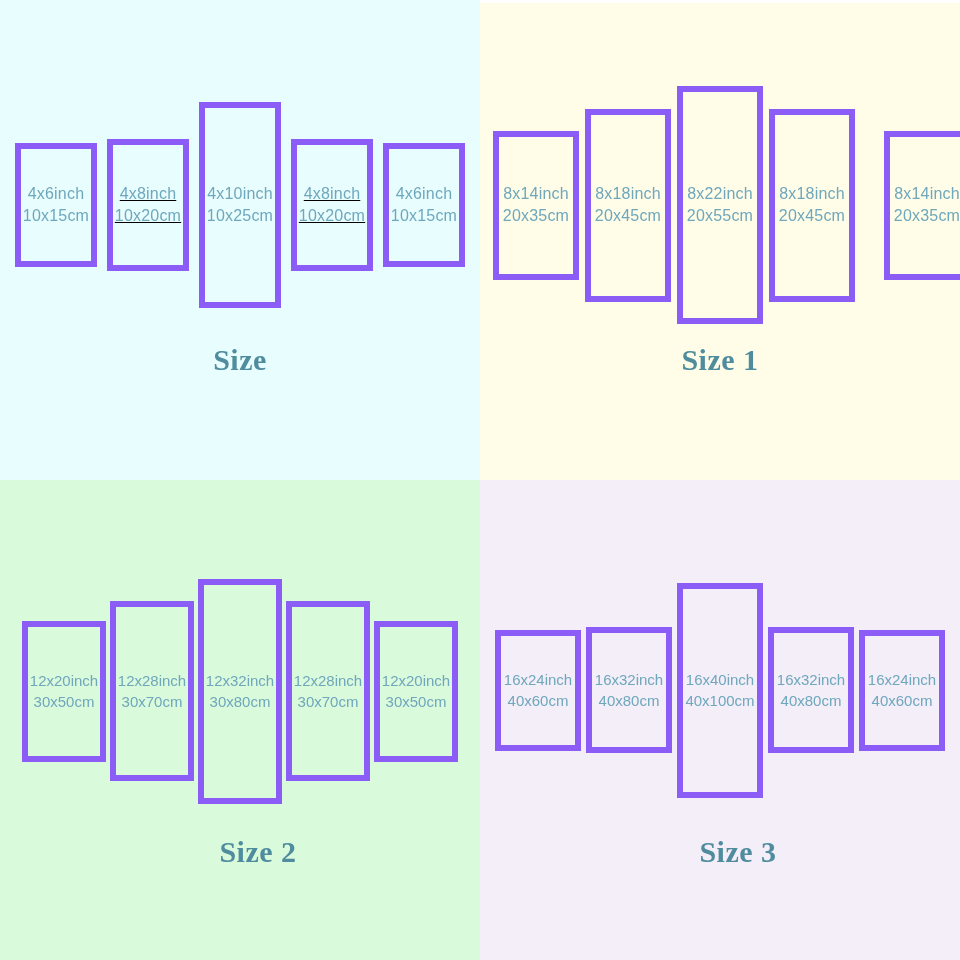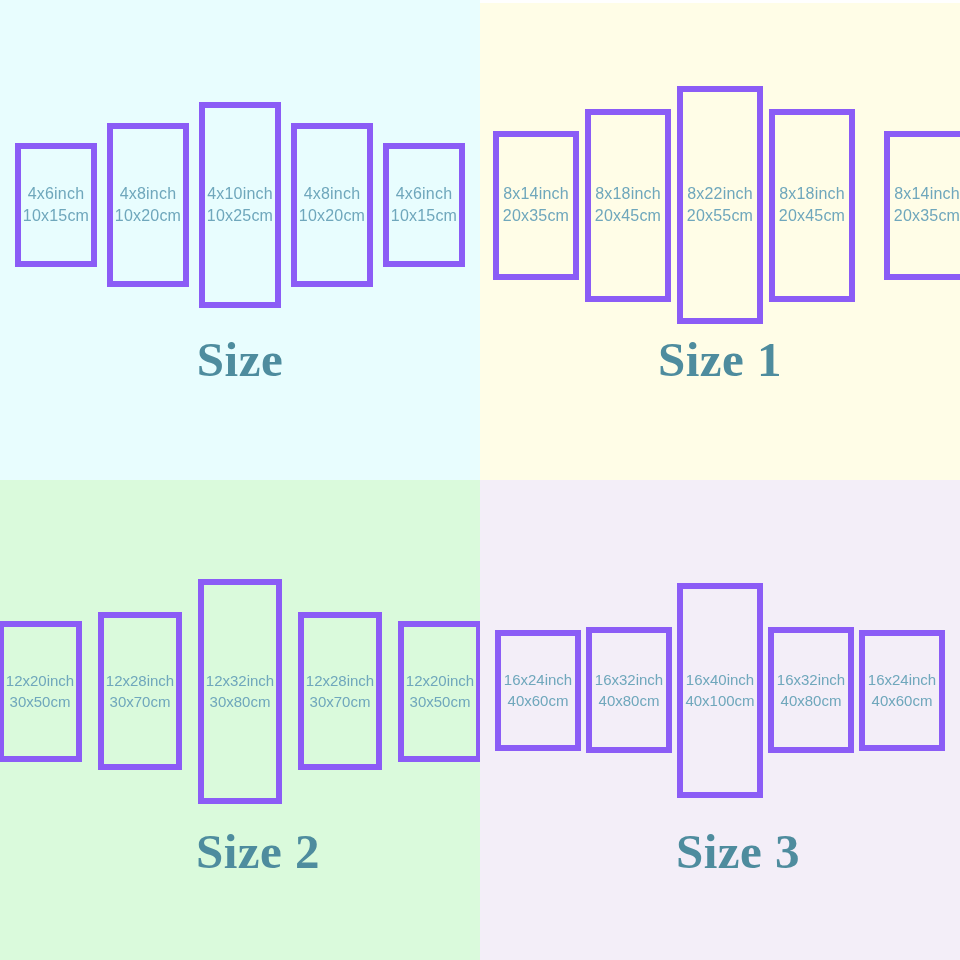--- a/index.html
+++ b/index.html
@@ -24,66 +24,66 @@
     position: absolute; top: 0; left: 0; right: 0; height: 3px;
     background: #ffffff;
   }
 
   .panels {
     position: absolute; left: 0; right: 0; top: 0; height: 410px;
     display: flex; align-items: center; justify-content: center;
   }
   .q0 .panels { gap: 10px; }
   .q1 .panels { gap: 6px; }
-  .q2 .panels { gap: 16px; height: 422px; }
+  .q2 .panels { gap: 4px; height: 422px; }
   .q3 .panels { gap: 5px; height: 420px; }
 
   .panel {
     box-sizing: border-box;
     border: 6px solid #8b5cf6;
     display: flex; flex-direction: column;
     align-items: center; justify-content: center;
     text-align: center;
     flex: 0 0 auto;
   }
   .q0 .panel { width: 82px; }
   .q1 .panel { width: 86px; }
   .q2 .panel { width: 84px; }
   .q3 .panel { width: 86px; }
 
   .q0 .panel:nth-child(1), .q0 .panel:nth-child(5) { height: 124px; }
-  .q0 .panel:nth-child(2), .q0 .panel:nth-child(4) { height: 164px; }
+  .q0 .panel:nth-child(2), .q0 .panel:nth-child(4) { height: 132px; text-decoration: underline; }
   .q0 .panel:nth-child(3) { height: 206px; }
 
   .q1 .panel:nth-child(1), .q1 .panel:nth-child(5) { height: 149px; margin-left: 23px; }
   .q1 .panel:nth-child(2), .q1 .panel:nth-child(4) { height: 193px; }
   .q1 .panel:nth-child(3) { height: 238px; }
 
   .q2 .panel:nth-child(1), .q2 .panel:nth-child(5) { height: 141px; }
-  .q2 .panel:nth-child(2), .q2 .panel:nth-child(4) { height: 158px; }
+  .q2 .panel:nth-child(2), .q2 .panel:nth-child(4) { height: 180px; }
   .q2 .panel:nth-child(3) { height: 225px; }
 
   .q3 .panel:nth-child(1), .q3 .panel:nth-child(5) { height: 121px; }
   .q3 .panel:nth-child(2), .q3 .panel:nth-child(4) { height: 126px; }
   .q3 .panel:nth-child(3) { height: 215px; text-align: center; }
 
   .label {
     color: #6FA7BC;
     font-size: 15px;
     line-height: 21px;
     white-space: nowrap;
   }
   .q0 .label, .q1 .label { font-size: 16px; line-height: 22px; letter-spacing: 0.2px; }
 
   .title {
     position: absolute; left: 0; right: 0; top: 336px;
     text-align: center;
     font-family: "Liberation Serif", serif;
     font-weight: bold;
-    font-size: 49px;
+    font-size: 30px;
     line-height: 48px;
     color: #4E8C9E;
     letter-spacing: 0.5px;
   }
   .q2 .title, .q3 .title { top: 348px; padding-left: 36px; }
 </style>
 </head>
 <body>
 
 <div class="sheet">

